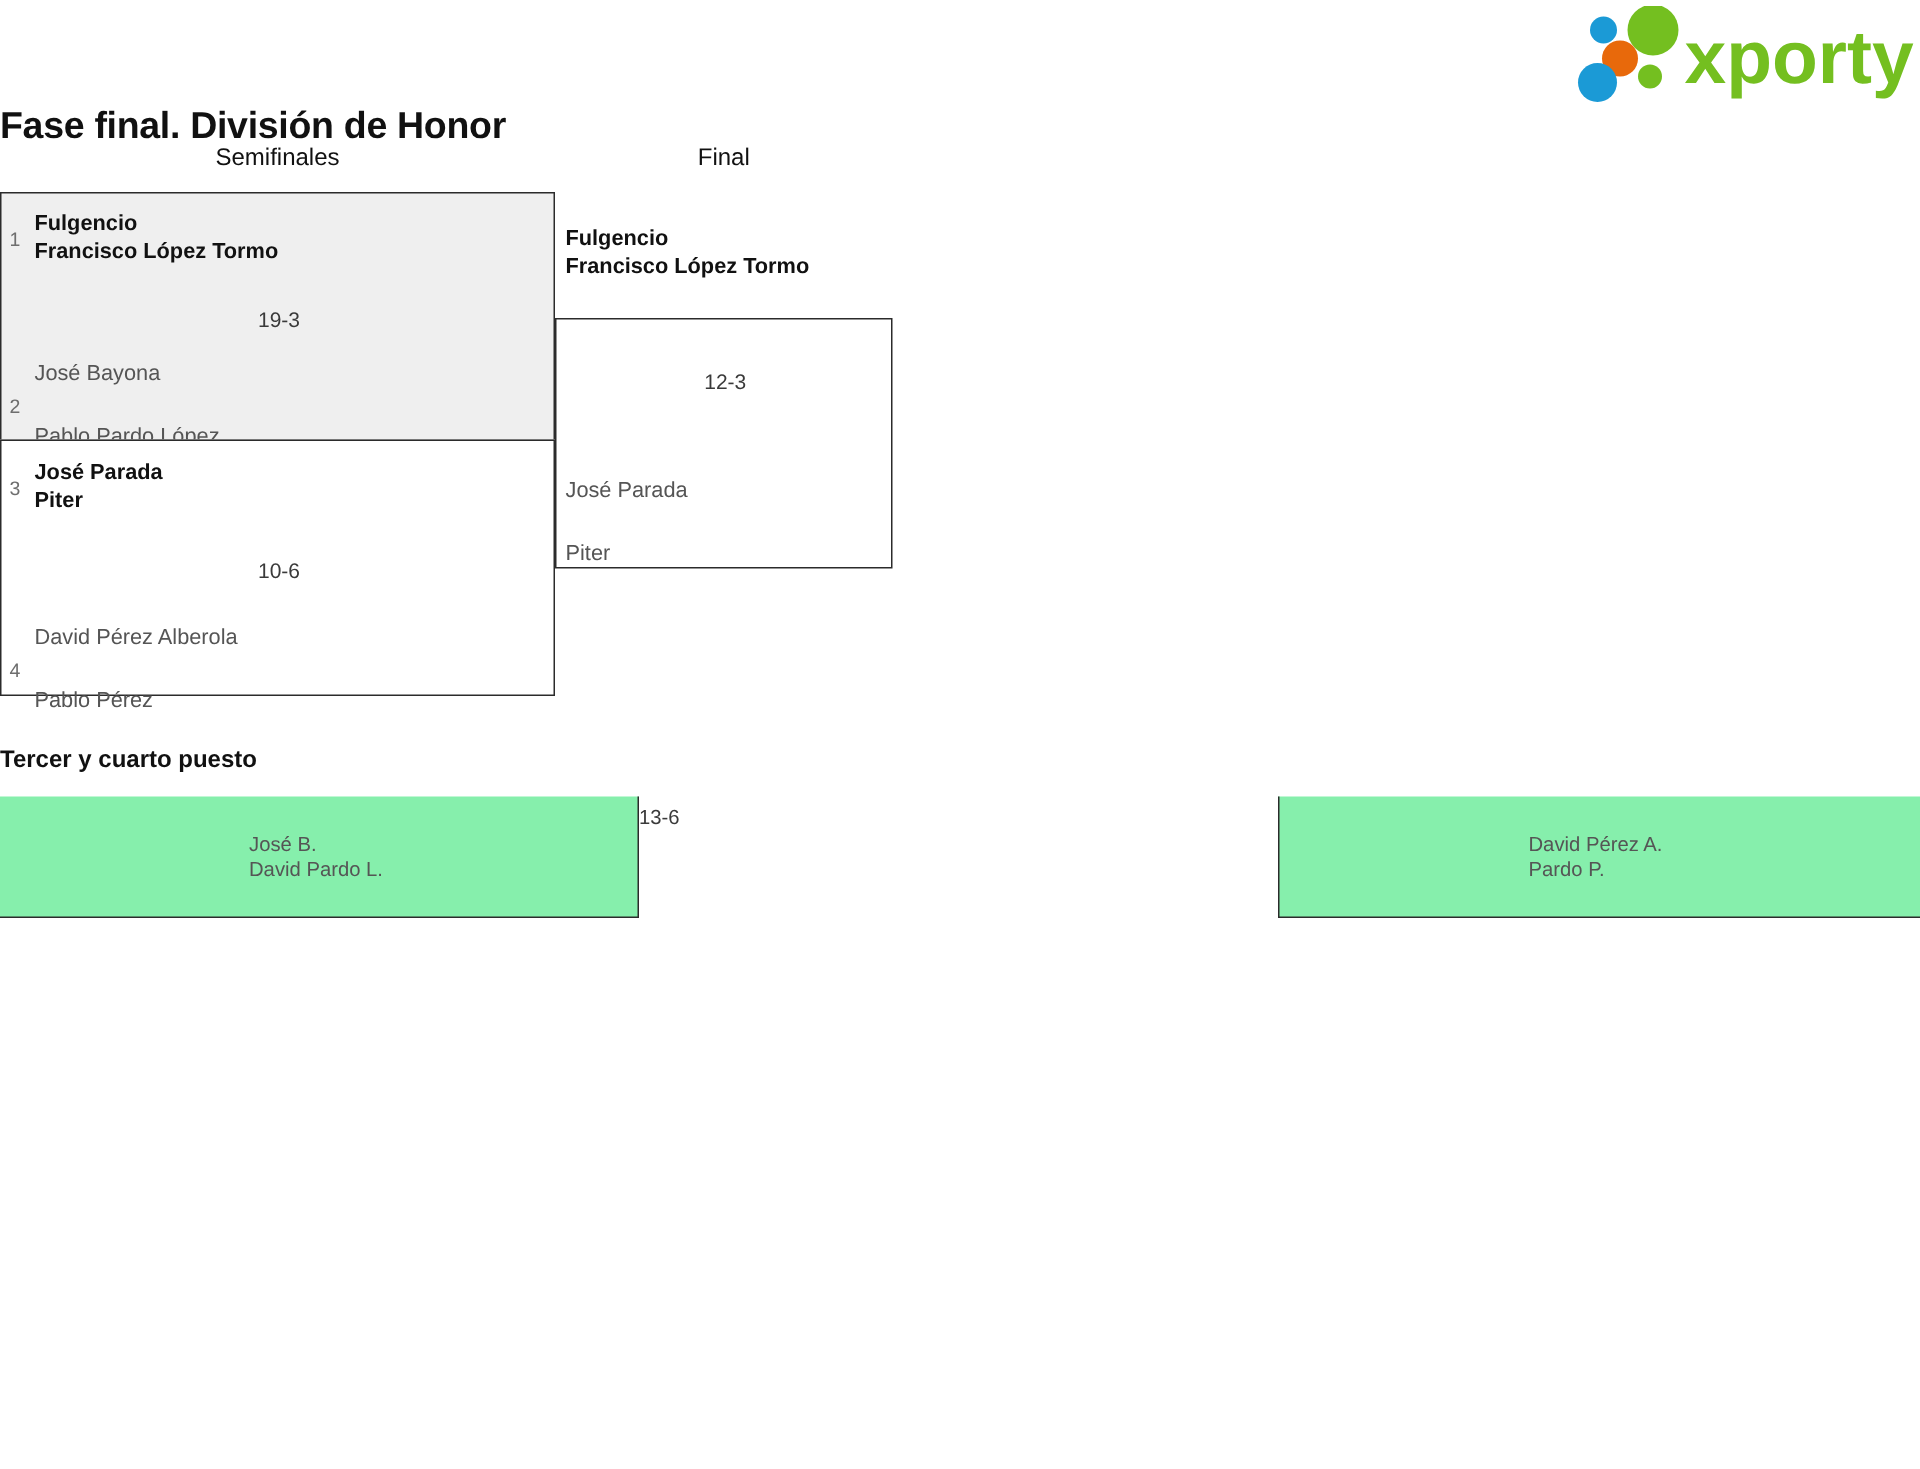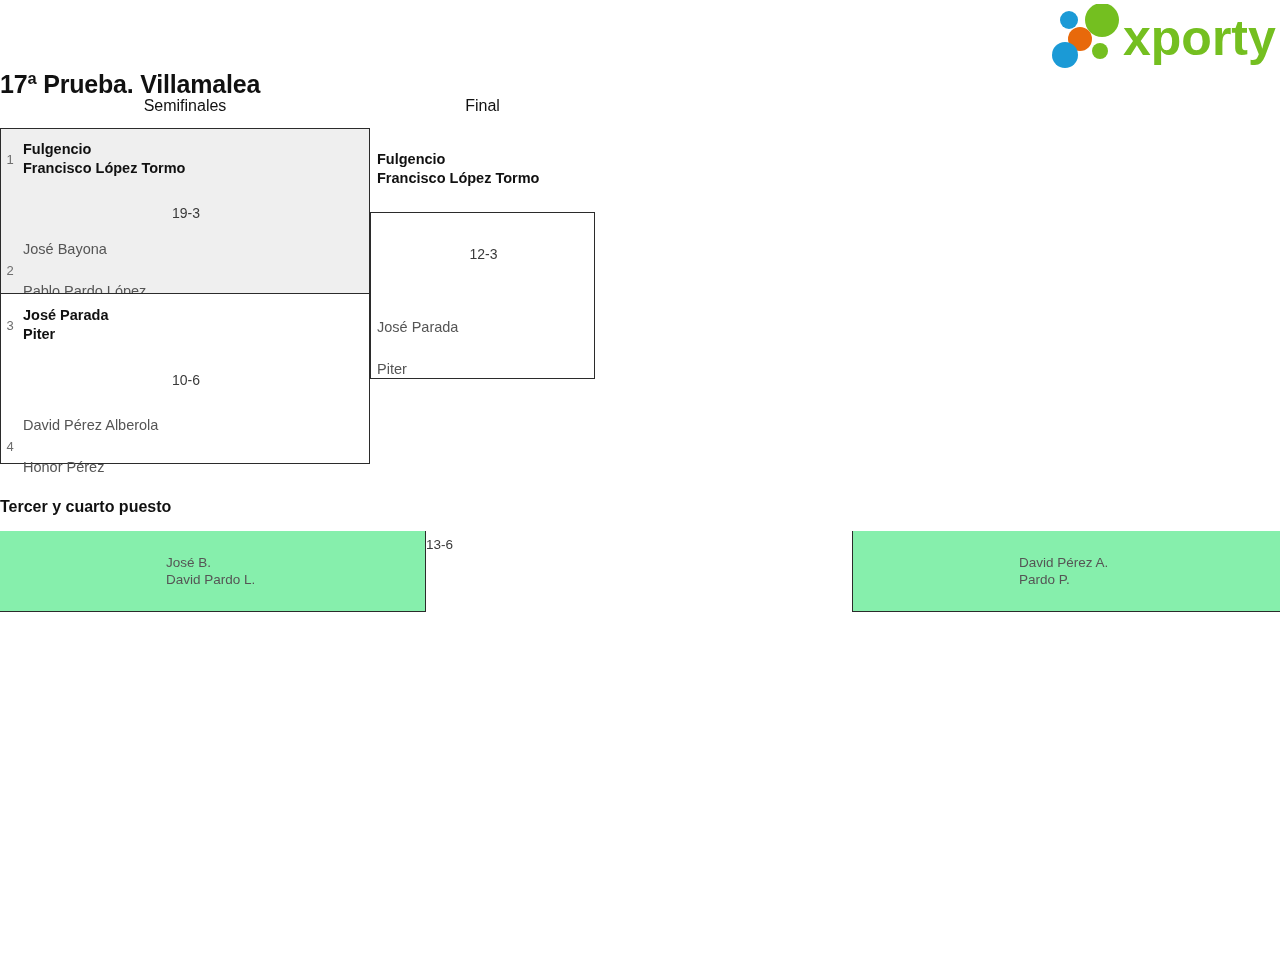--- a/index.html
+++ b/index.html
@@ -186,21 +186,20 @@
     width: 426px;
     text-align: left;
     font-size: 13.5px;
     color: #3a3a3a;
   }
 </style>
 </head>
 <body>
 
 <div class="page-title">
-  <span class="title-line">17ª Prueba. Villamalea</span>
   <span class="title-line">Fase final. División de Honor</span>
 </div>
 
 <div class="logo">
   <svg width="228" height="64" viewBox="0 0 228 64" xmlns="http://www.w3.org/2000/svg">
     <circle cx="21" cy="16" r="9" fill="#1b9ad6"></circle>
     <circle cx="54" cy="16" r="17" fill="#74bf20"></circle>
     <circle cx="32" cy="35" r="12" fill="#e8690b"></circle>
     <circle cx="17" cy="51" r="13" fill="#1b9ad6"></circle>
     <circle cx="52" cy="47" r="8" fill="#74bf20"></circle>
@@ -235,21 +234,21 @@
     <span class="names winner">
       <span>José Parada</span>
       <span>Piter</span>
     </span>
   </div>
   <div class="score">10-6</div>
   <div class="team team-bottom">
     <span class="seed">4</span>
     <span class="names loser">
       <span>David Pérez Alberola</span>
-      <span>Honor Pérez</span>
+      <span>Pablo Pérez</span>
     </span>
   </div>
 </div>
 
 <div class="match-box final-box">
   <div class="score">12-3</div>
 </div>
 
 <div class="team final-winner">
   <span class="names winner">

